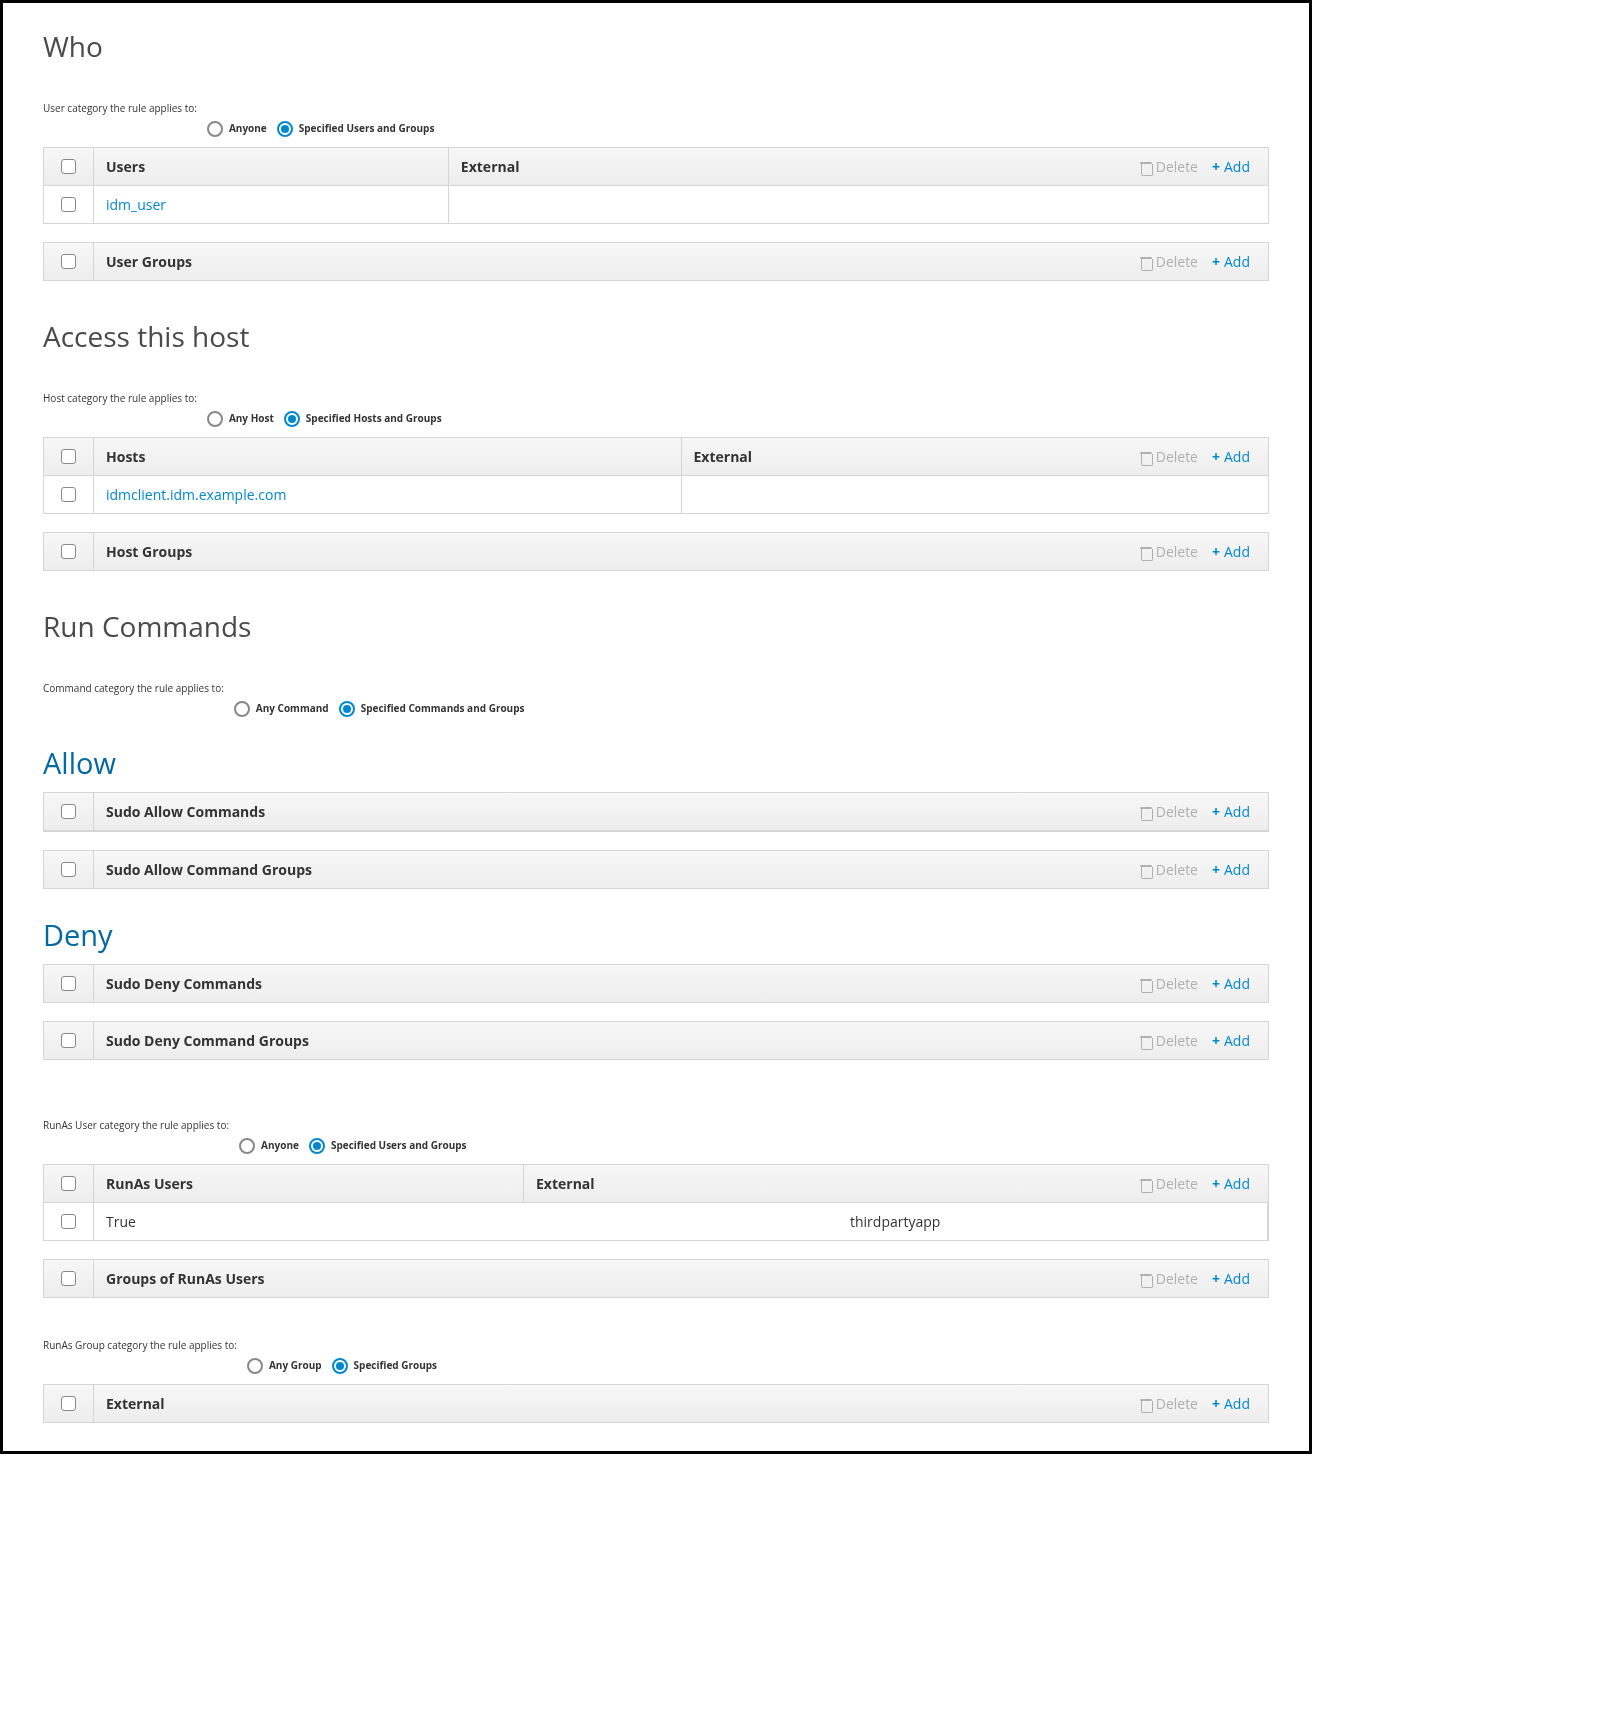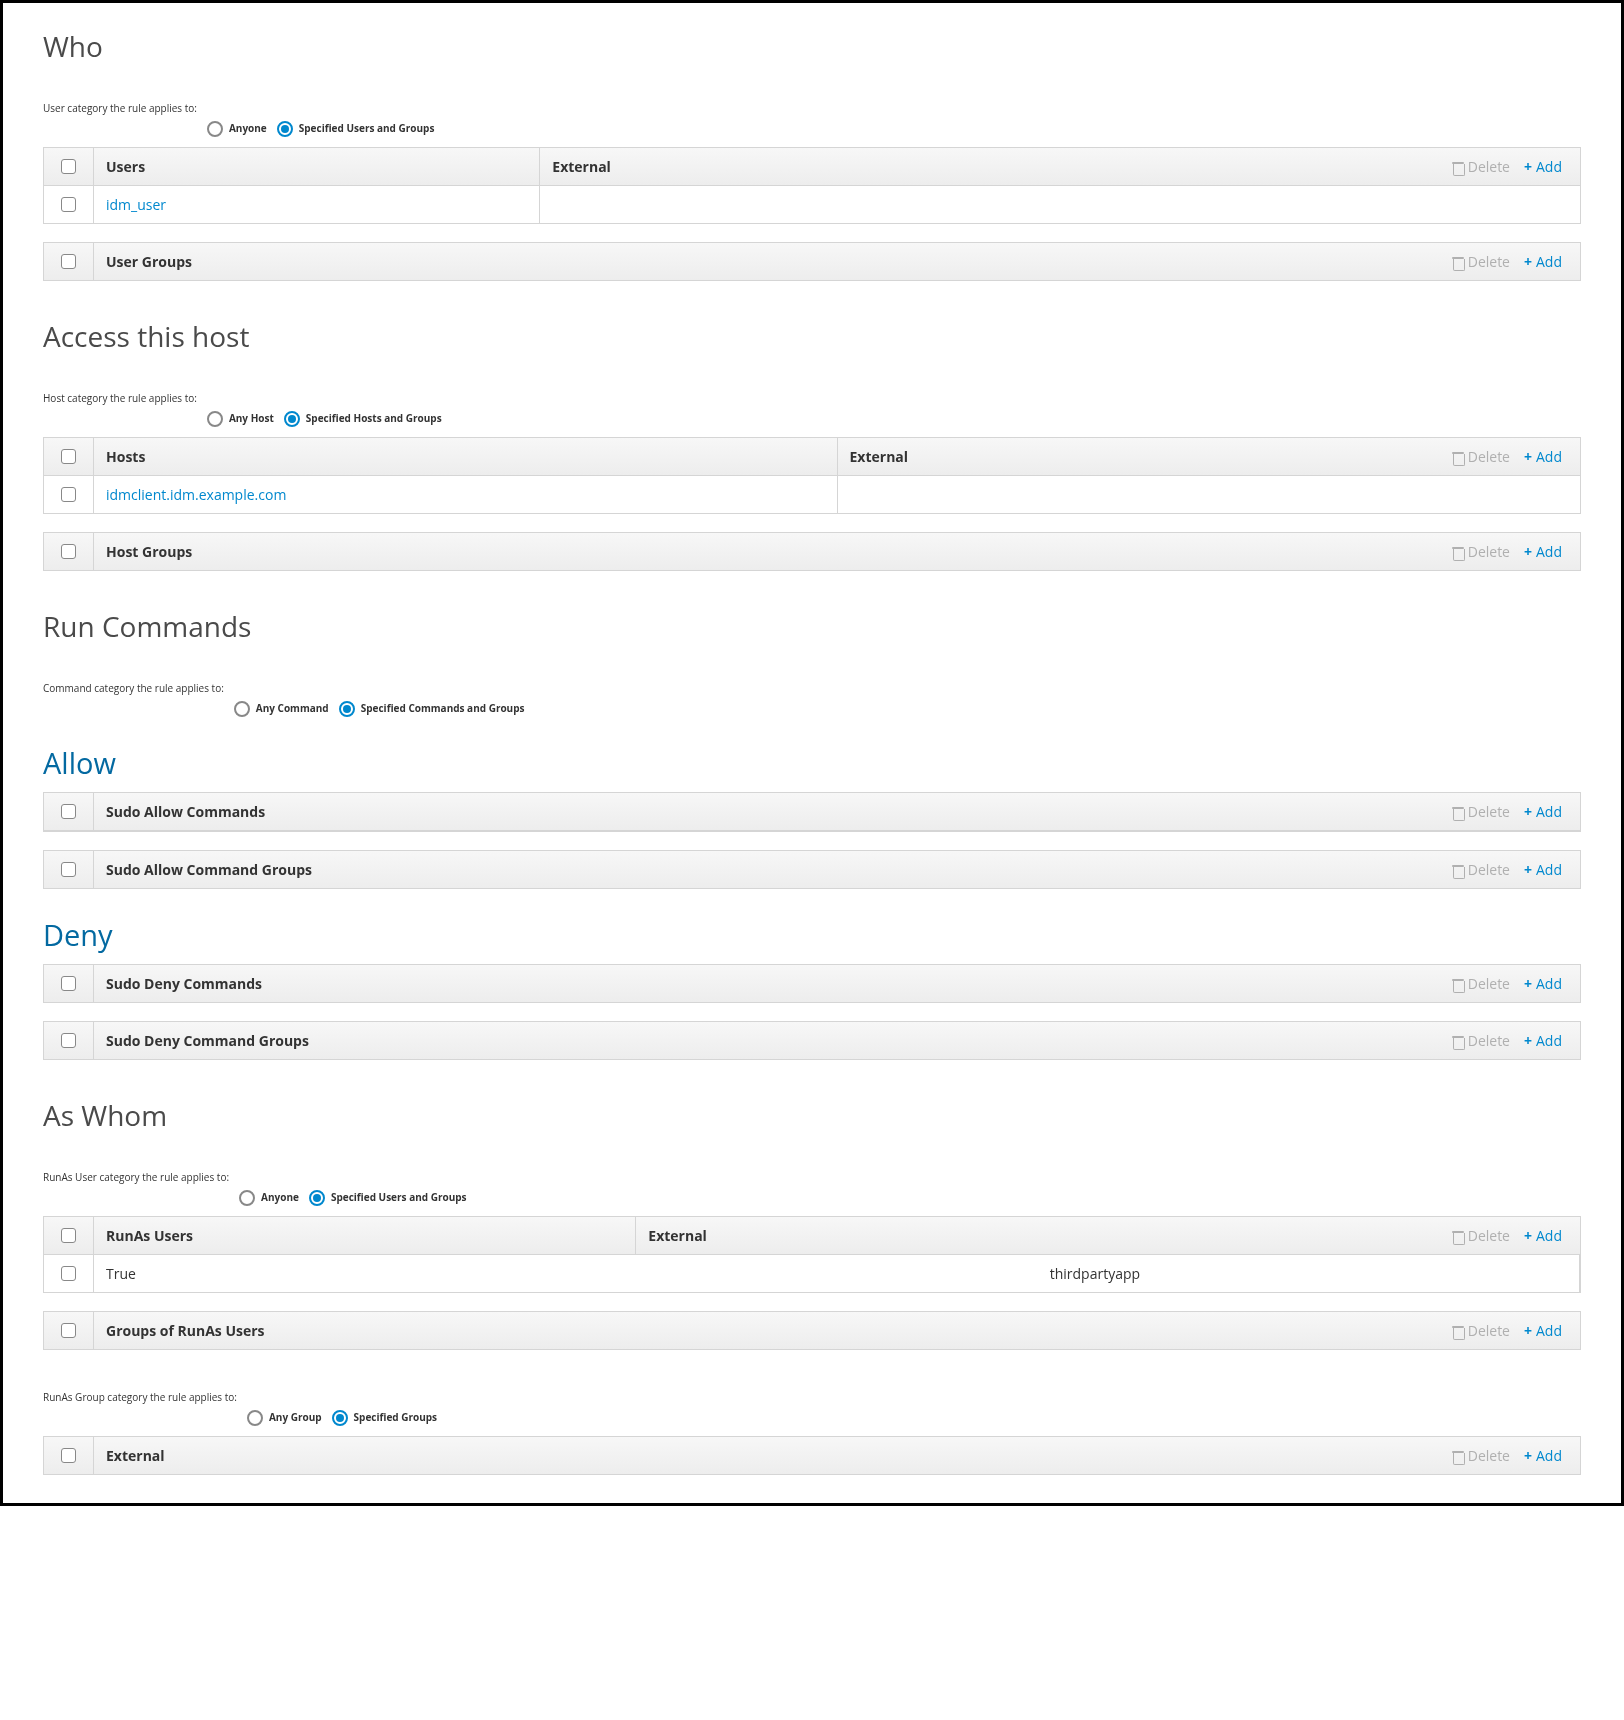--- a/index.html
+++ b/index.html
@@ -6,21 +6,21 @@
   body {
     margin: 0;
     font-family: "Open Sans", -apple-system, "Helvetica Neue", Arial, sans-serif;
     font-size: 14px;
     color: #333;
     background: #fff;
   }
   .outer {
     border: 3px solid #000;
     padding: 24px 40px 28px 40px;
-    width: 1624px;
+    width: 1312px;
   }
   .section { margin-bottom: 36px; }
   h2.section-title {
     font-size: 28px;
     font-weight: 400;
     color: #4a4a4a;
     margin: 0 0 14px 0;
   }
   h3.subsection-title {
     font-size: 29px;
@@ -401,21 +401,20 @@
                 <span class="plus">+</span>
                 <span>Add</span>
               </span>
           </span>
         </div>
       </div>
     </div>
   </div>
 
   <div class="section" style="margin-bottom:0">
-    <h2 class="section-title">As Whom</h2>
     <div class="category-row">
       <span class="category-label">RunAs User category the rule applies to:</span>
       <span class="radio-opt">
         <span class="radio unselected"></span>
         <span class="radio-label">Anyone</span>
       </span>
       <span class="radio-opt">
         <span class="radio">
             <span class="dot"></span>
           </span>

